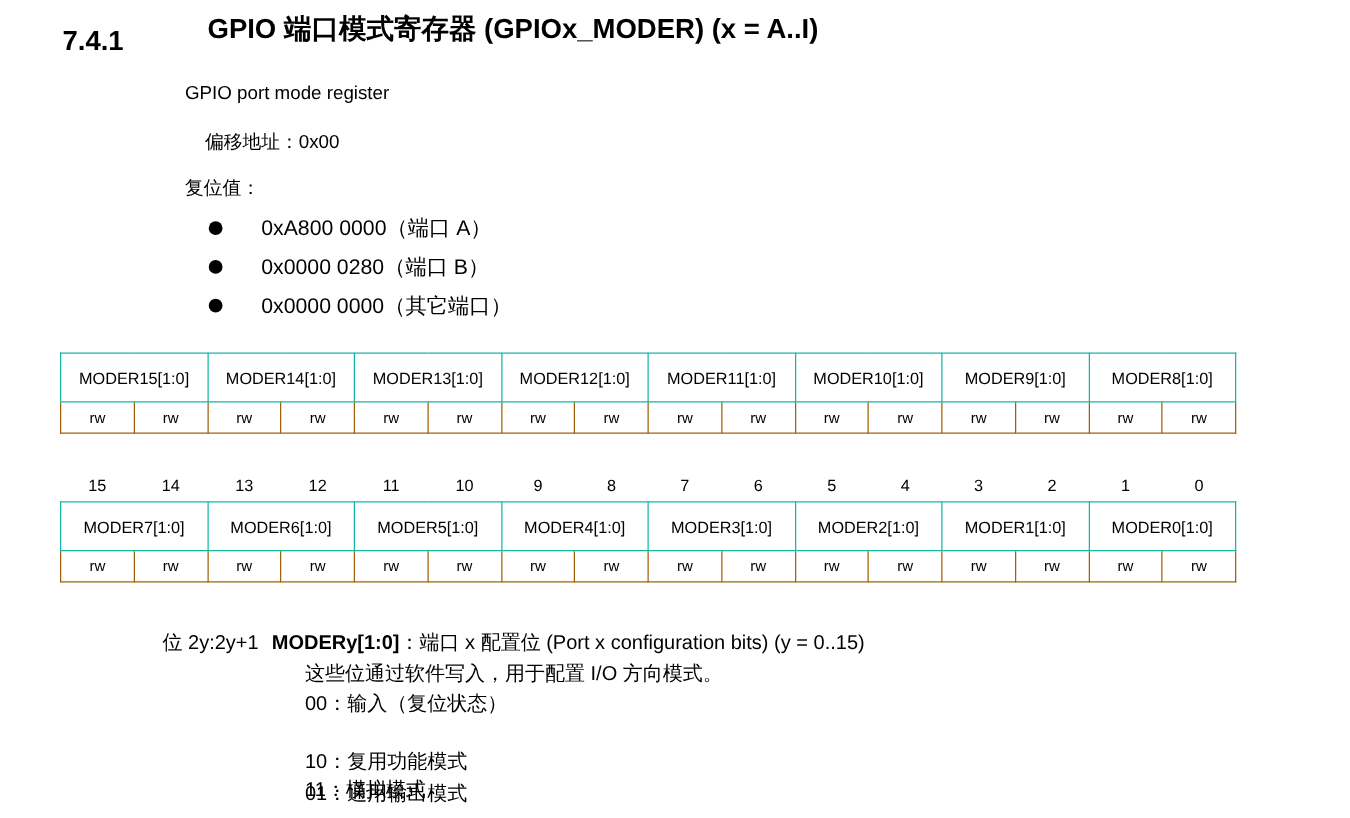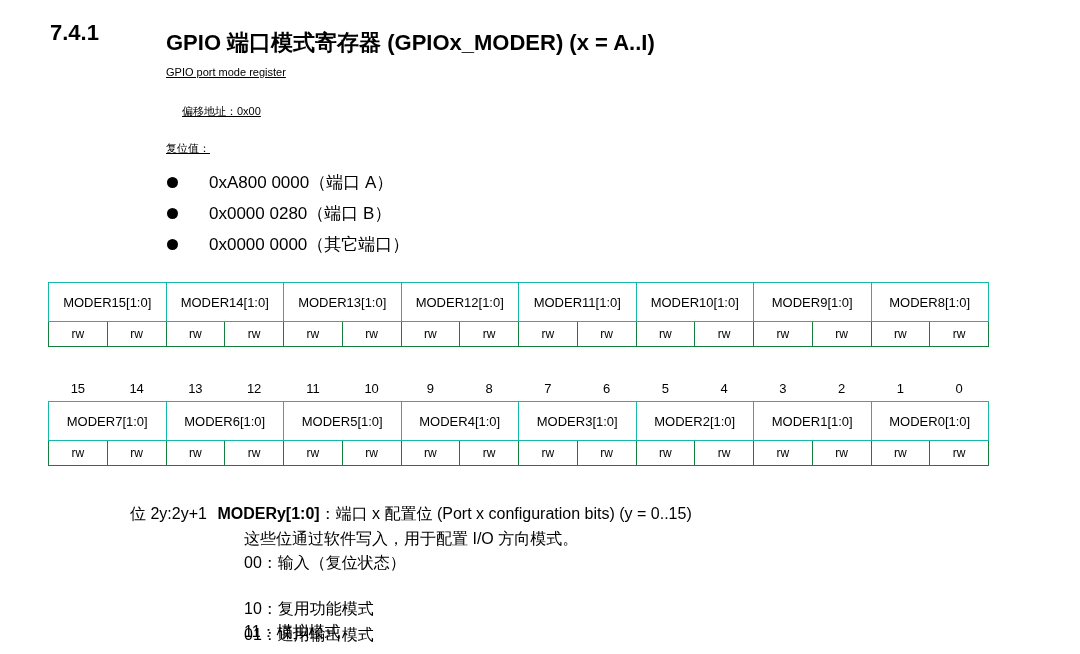--- a/index.html
+++ b/index.html
@@ -1,29 +1,29 @@
 <!DOCTYPE html>
 <html><head>
 <meta charset="utf-8">
 <style>
   html, body { margin:0; padding:0; background:#ffffff; }
   body { width:1080px; height:654px; position:relative; overflow:hidden;
          font-family:"Liberation Sans", "DejaVu Sans", sans-serif; color:#000; }
   .abs { position:absolute; white-space:nowrap; }
   .sec-num { left:50px; top:20px; font-size:22px; font-weight:bold; }
-  .sec-title { left:166px; top:28px; font-size:22px; font-weight:bold; }
-  .line { left:166px; font-size:11px;text-decoration:underline; }
+  .sec-title { left:166px; top:8px; font-size:22px; font-weight:bold; }
+  .line { left:148px; font-size:15px; }
   .bullet-dot { width:11px; height:11px; border-radius:50%; background:#000; position:absolute; }
   .bullet-text { left:209px; font-size:17px; }
 
   table.reg { position:absolute; left:48px; border-collapse:collapse; table-layout:fixed; width:941px; }
   table.reg td { padding:0; text-align:center; }
   table.reg tr.bits td { height:25px; font-size:13px; border:none; vertical-align:middle; }
   table.reg tr.fields td { height:38px; font-size:13px; border:6px solid #14b8a6; }
-  table.reg tr.access td { height:24px; font-size:12px; border:2px solid #15803d; }
+  table.reg tr.access td { height:24px; font-size:12px; border:2px solid #a16207; }
   table.reg tr.access td, table.reg tr.fields td { border-width:1.5px; }
 
   .desc { font-size:16px; }
   .bold { font-weight:bold; }
 </style>
 </head>
 <body>
 
 <div class="abs sec-num">7.4.1</div>
 <div class="abs sec-title">GPIO 端口模式寄存器 (GPIOx_MODER) (x = A..I)</div>

